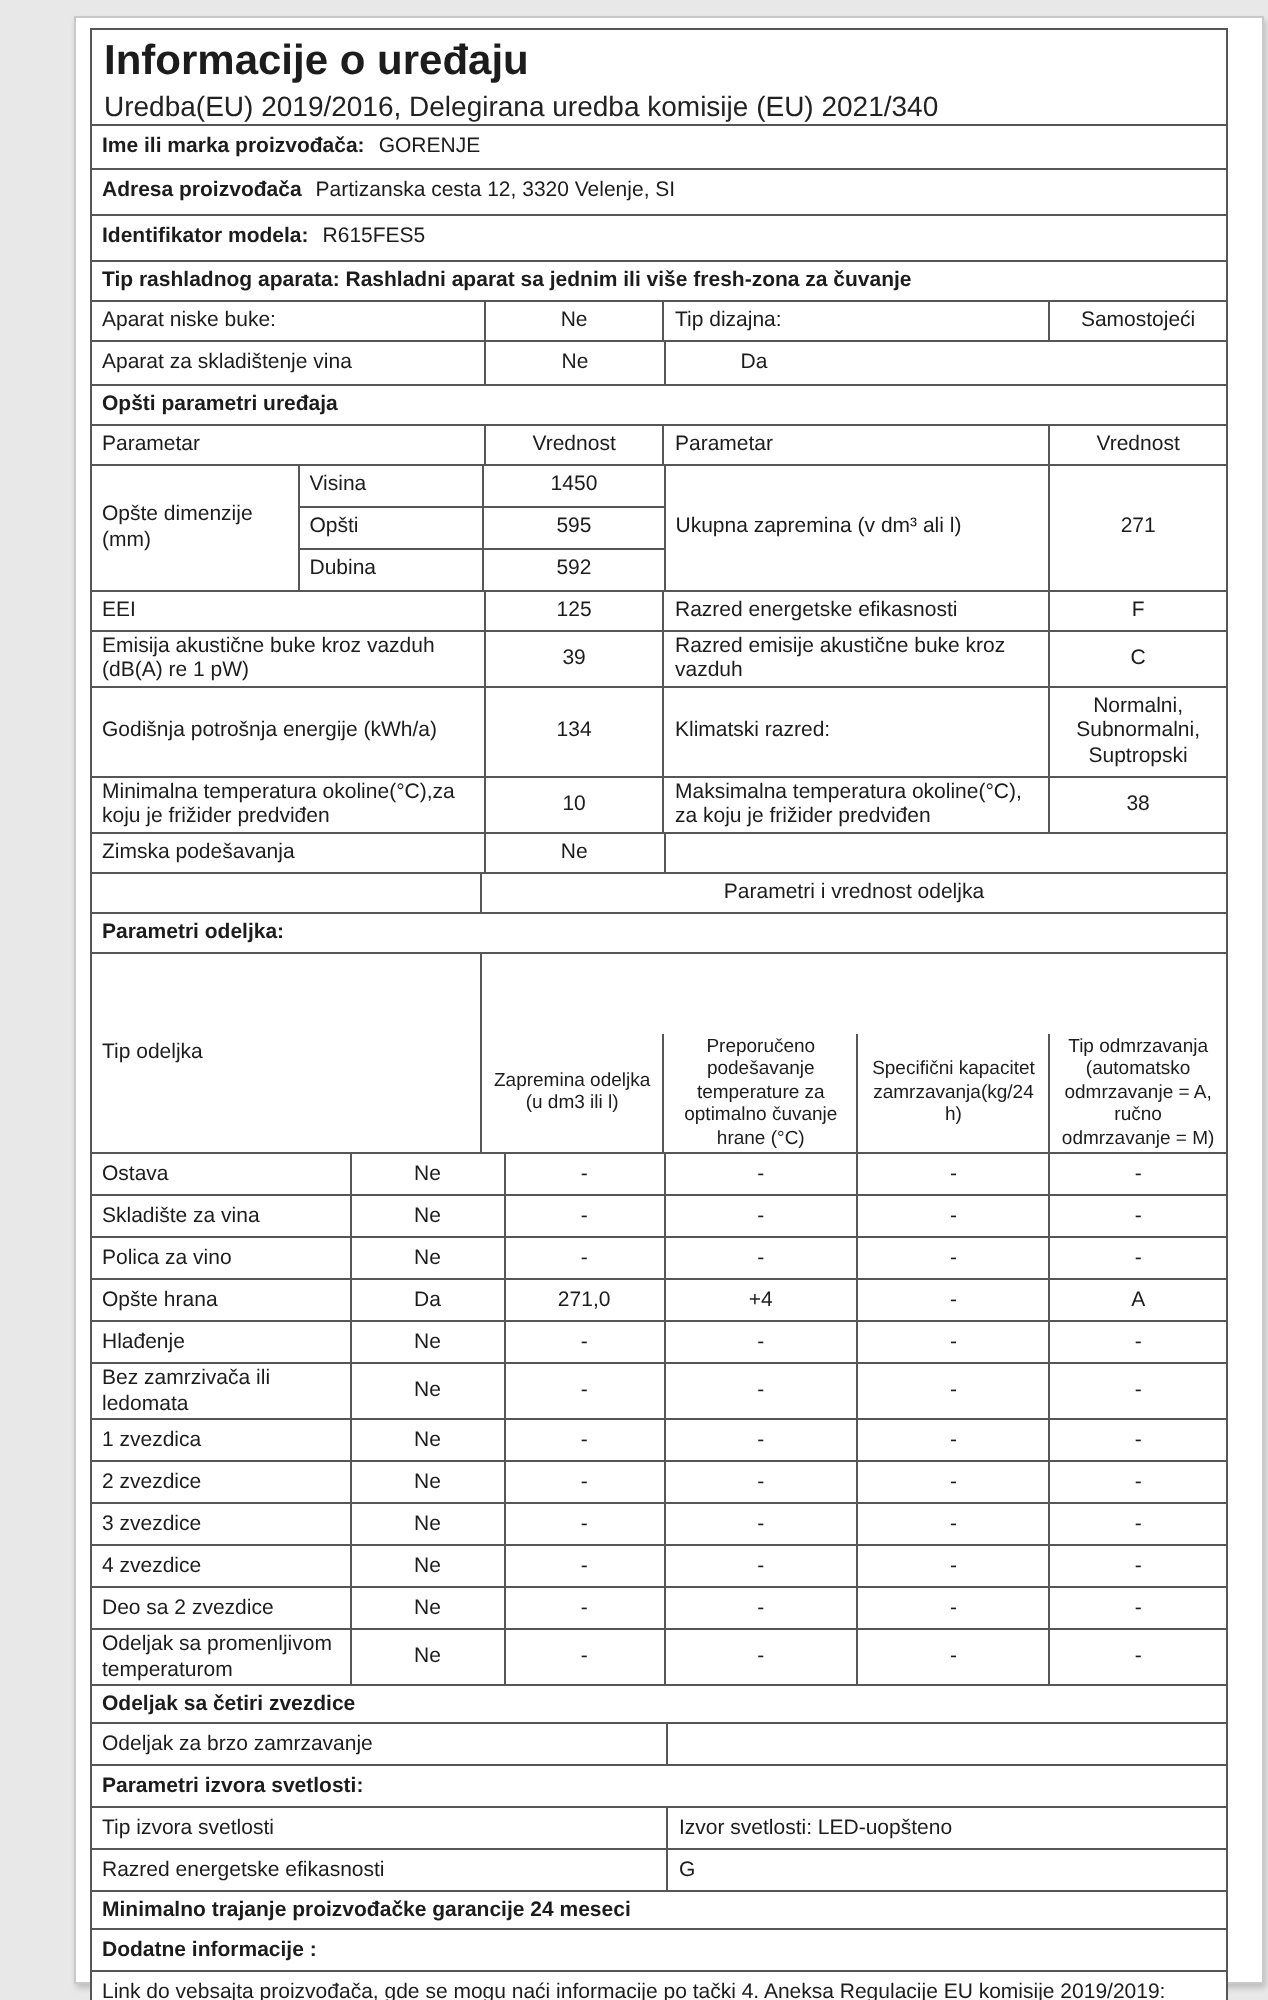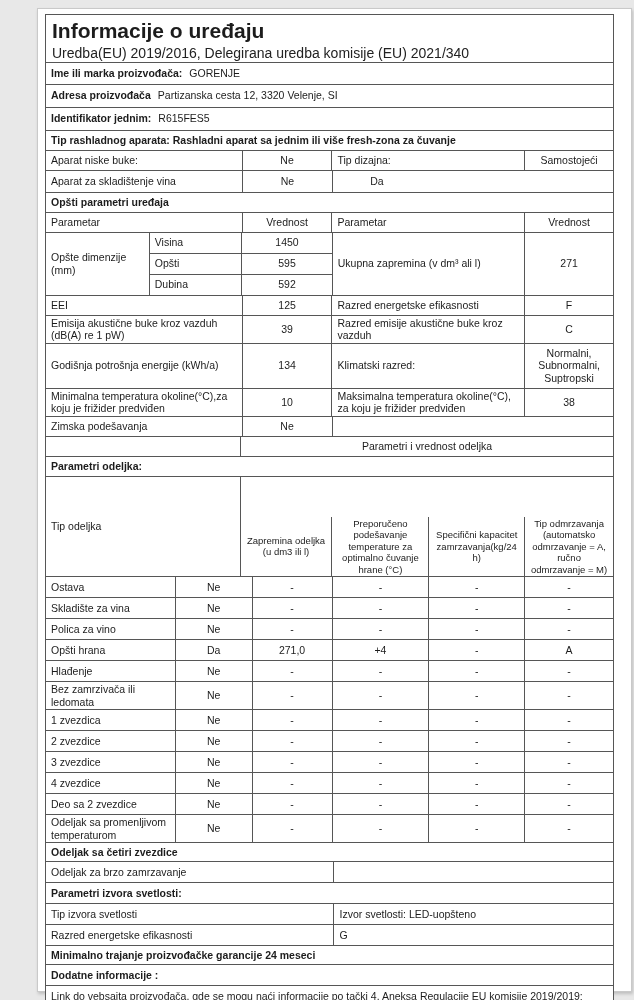--- a/index.html
+++ b/index.html
@@ -88,21 +88,21 @@
 
     <div class="r h23">
       <div class="c full">
         <span class="b">Adresa proizvođača</span>
         <span class="gap">Partizanska cesta 12, 3320 Velenje, SI</span>
       </div>
     </div>
 
     <div class="r h23">
       <div class="c full">
-        <span class="b">Identifikator jednim:</span>
+        <span class="b">Identifikator modela:</span>
         <span class="gap">R615FES5</span>
       </div>
     </div>
 
     <div class="r h20">
       <div class="c full b">Tip rashladnog aparata: Rashladni aparat sa jednim ili više fresh-zona za čuvanje</div>
     </div>
 
     <div class="r h20">
       <div class="c w1">Aparat niske buke:</div>
@@ -217,21 +217,21 @@
     </div>
     <div class="r h21">
       <div class="c m1">Polica za vino</div>
       <div class="c m2 v">Ne</div>
       <div class="c m3 v">-</div>
       <div class="c m4 v">-</div>
       <div class="c m5 v">-</div>
       <div class="c m6 v">-</div>
     </div>
     <div class="r h21">
-      <div class="c m1">Opšti  hrana</div>
+      <div class="c m1">Opšte  hrana</div>
       <div class="c m2 v">Da</div>
       <div class="c m3 v">271,0</div>
       <div class="c m4 v">+4</div>
       <div class="c m5 v">-</div>
       <div class="c m6 v">A</div>
     </div>
     <div class="r h21">
       <div class="c m1">Hlađenje</div>
       <div class="c m2 v">Ne</div>
       <div class="c m3 v">-</div>

